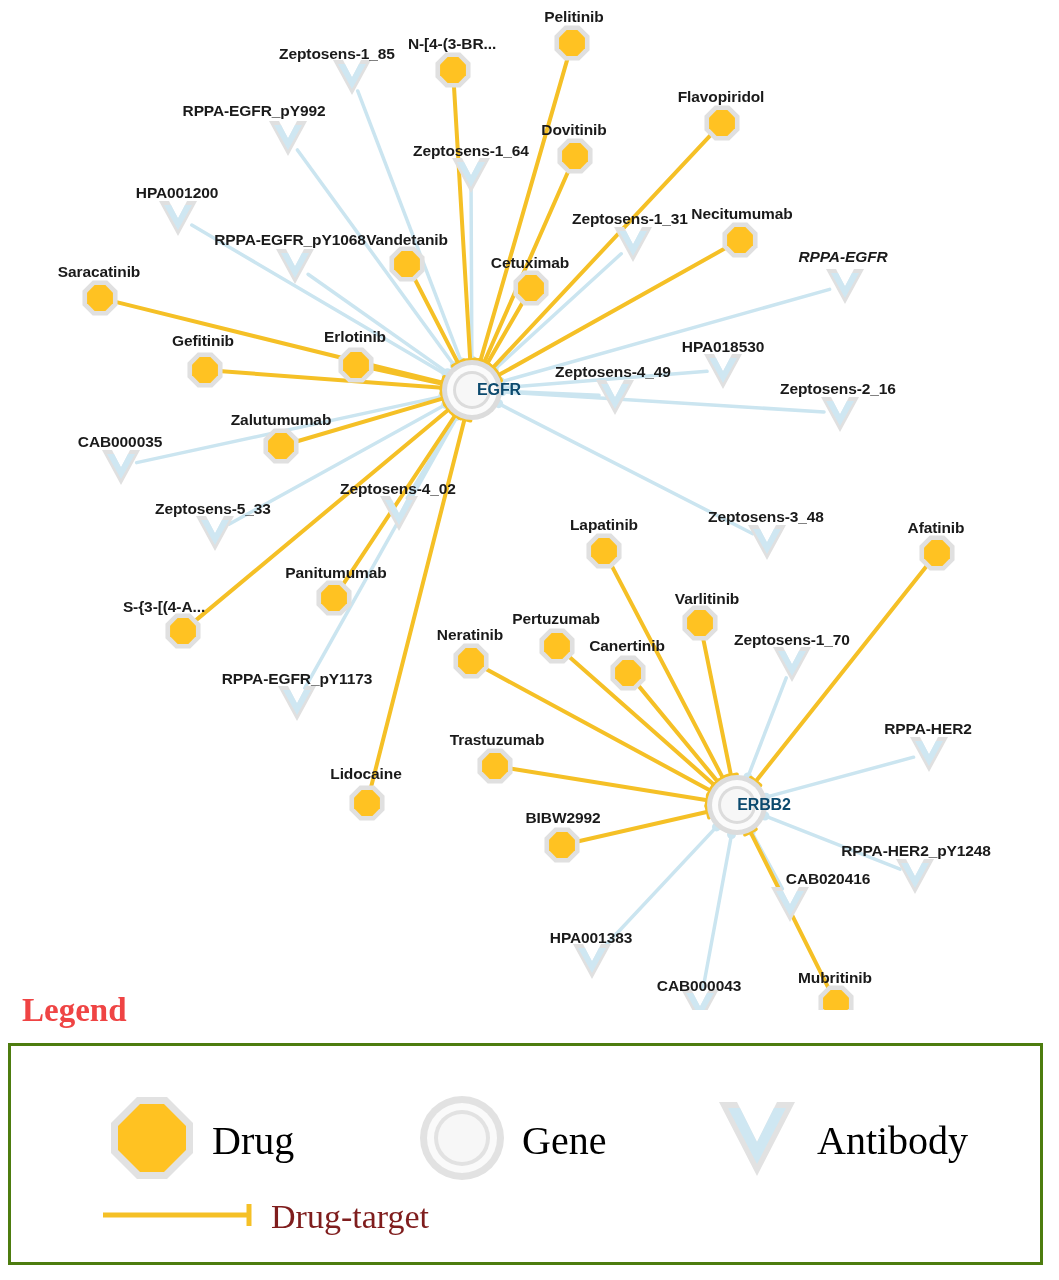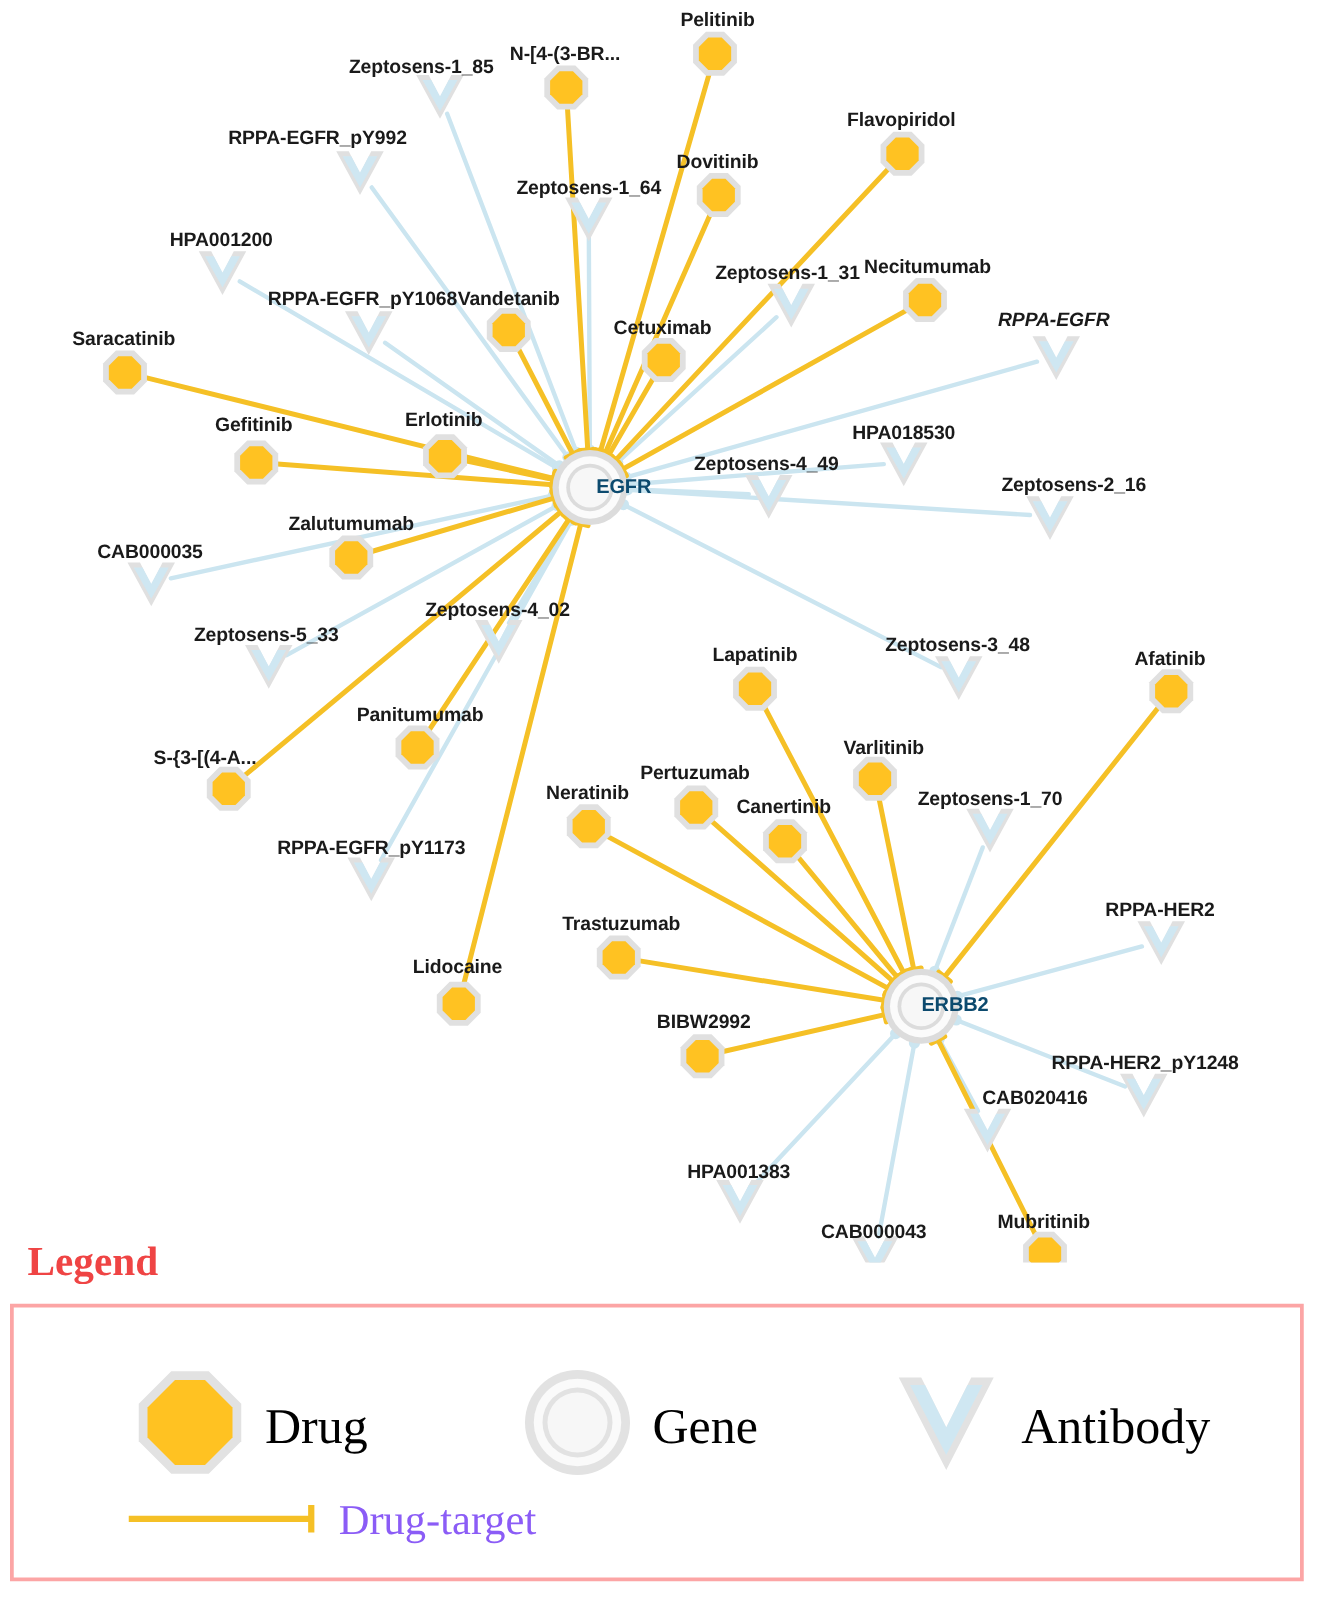--- a/index.html
+++ b/index.html
@@ -50,21 +50,21 @@
     font-size: 33px;
     font-weight: bold;
     color: #ef4444;
   }
   .legend-box {
     position: absolute;
     left: 8px;
     top: 1043px;
     width: 1035px;
     height: 222px;
-    border: 3px solid #fca5a5;
+    border: 3px solid #4d7c0f;
     box-sizing: border-box;
     background: #fff;
   }
   .legend-row1 {
     position: absolute;
     left: 0;
     top: 38px;
     width: 100%;
     height: 100px;
   }
@@ -75,21 +75,21 @@
   }
   .legend-text {
     font-family: "Liberation Serif", serif;
     font-size: 40px;
     color: #000;
     margin-left: 14px;
   }
   .legend-edge-text {
     font-family: "Liberation Serif", serif;
     font-size: 34px;
-    color: #8b5cf6;
+    color: #7f1d1d;
     margin-left: 10px;
   }
   .legend-row2 {
     position: absolute;
     left: 0;
     top: 152px;
     width: 100%;
     height: 60px;
   }
 </style>
@@ -404,21 +404,21 @@
     <div class="node-label" style="left: 835px; top: 978px;">Mubritinib</div>
     <div class="node-label" style="left: 337px; top: 54px;">Zeptosens-1_85</div>
     <div class="node-label" style="left: 254px; top: 111px;">RPPA-EGFR_pY992</div>
     <div class="node-label" style="left: 471px; top: 151px;">Zeptosens-1_64</div>
     <div class="node-label" style="left: 177px; top: 193px;">HPA001200</div>
     <div class="node-label" style="left: 630px; top: 219px;">Zeptosens-1_31</div>
     <div class="node-label" style="left: 290px; top: 240px;">RPPA-EGFR_pY1068</div>
     <div class="node-label" style="left: 843px; top: 257px; font-style: italic;">RPPA-EGFR</div>
     <div class="node-label" style="left: 723px; top: 347px;">HPA018530</div>
     <div class="node-label" style="left: 613px; top: 372px;">Zeptosens-4_49</div>
-    <div class="node-label" style="left: 838px; top: 389px; margin-left: 21px;">Zeptosens-2_16</div>
+    <div class="node-label" style="left: 838px; top: 389px;">Zeptosens-2_16</div>
     <div class="node-label" style="left: 120px; top: 442px;">CAB000035</div>
     <div class="node-label" style="left: 398px; top: 489px;">Zeptosens-4_02</div>
     <div class="node-label" style="left: 213px; top: 509px;">Zeptosens-5_33</div>
     <div class="node-label" style="left: 766px; top: 517px;">Zeptosens-3_48</div>
     <div class="node-label" style="left: 792px; top: 640px;">Zeptosens-1_70</div>
     <div class="node-label" style="left: 297px; top: 679px;">RPPA-EGFR_pY1173</div>
     <div class="node-label" style="left: 928px; top: 729px;">RPPA-HER2</div>
     <div class="node-label" style="left: 916px; top: 851px;">RPPA-HER2_pY1248</div>
     <div class="node-label" style="left: 828px; top: 879px;">CAB020416</div>
     <div class="node-label" style="left: 591px; top: 938px;">HPA001383</div>

